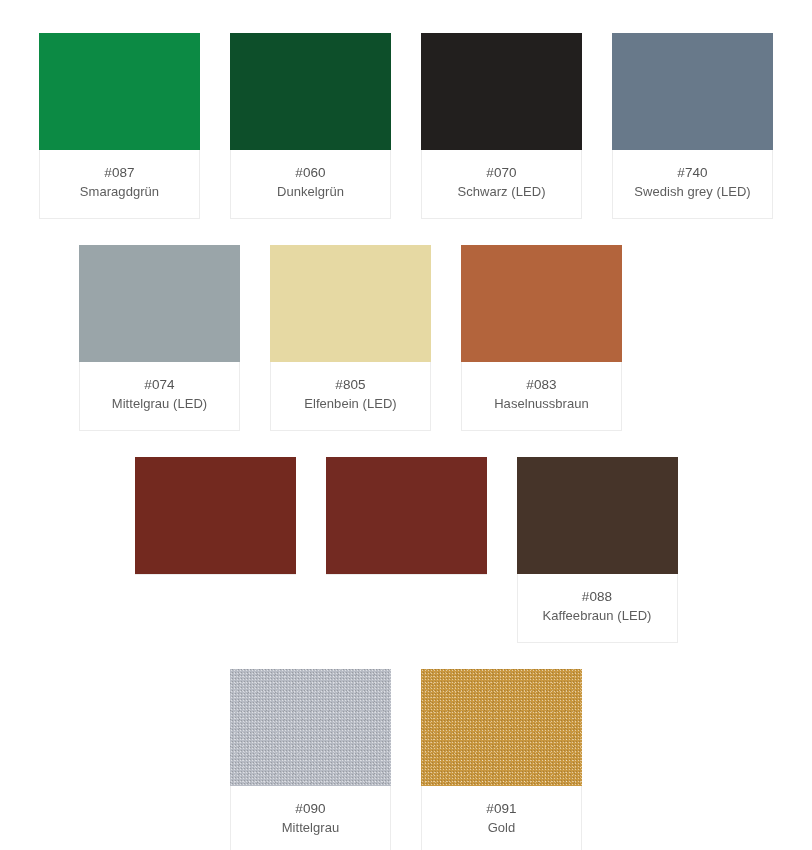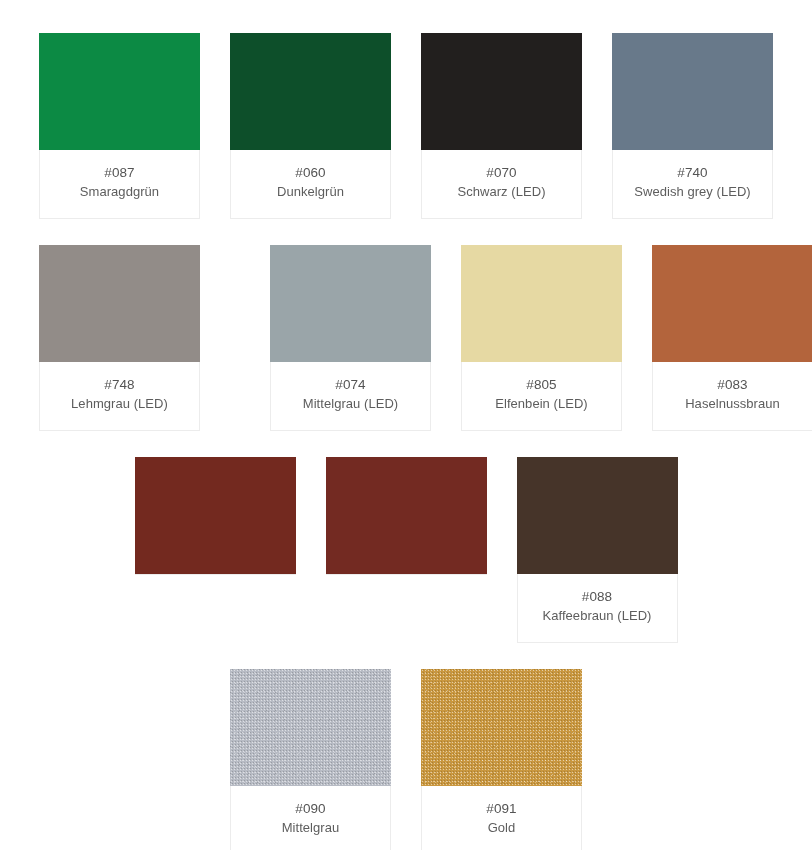--- a/index.html
+++ b/index.html
@@ -151,29 +151,20 @@
         <div class="swatch-chip-wrap">
           <div class="swatch-chip" style="background-color: rgb(104, 121, 138);"></div>
         </div>
         <div class="swatch-caption">
           <div class="swatch-code">#740</div>
           <div class="swatch-name">Swedish grey (LED)</div>
         </div>
       </div>
     </div>
     <div class="swatch-row">
-      <div class="swatch-card" style="border-color: rgb(236, 236, 236);">
-        <div class="swatch-chip-wrap">
-          <div class="swatch-chip" style="background-color: rgb(146, 140, 136);"></div>
-        </div>
-        <div class="swatch-caption">
-          <div class="swatch-code">#748</div>
-          <div class="swatch-name">Lehmgrau (LED)</div>
-        </div>
-      </div>
       <div class="swatch-card" style="border-color: rgb(236, 236, 236); margin-left: 40px;">
         <div class="swatch-chip-wrap">
           <div class="swatch-chip" style="background-color: rgb(154, 165, 169);"></div>
         </div>
         <div class="swatch-caption">
           <div class="swatch-code">#074</div>
           <div class="swatch-name">Mittelgrau (LED)</div>
         </div>
       </div>
       <div class="swatch-card" style="border-color: rgb(236, 236, 236);">

